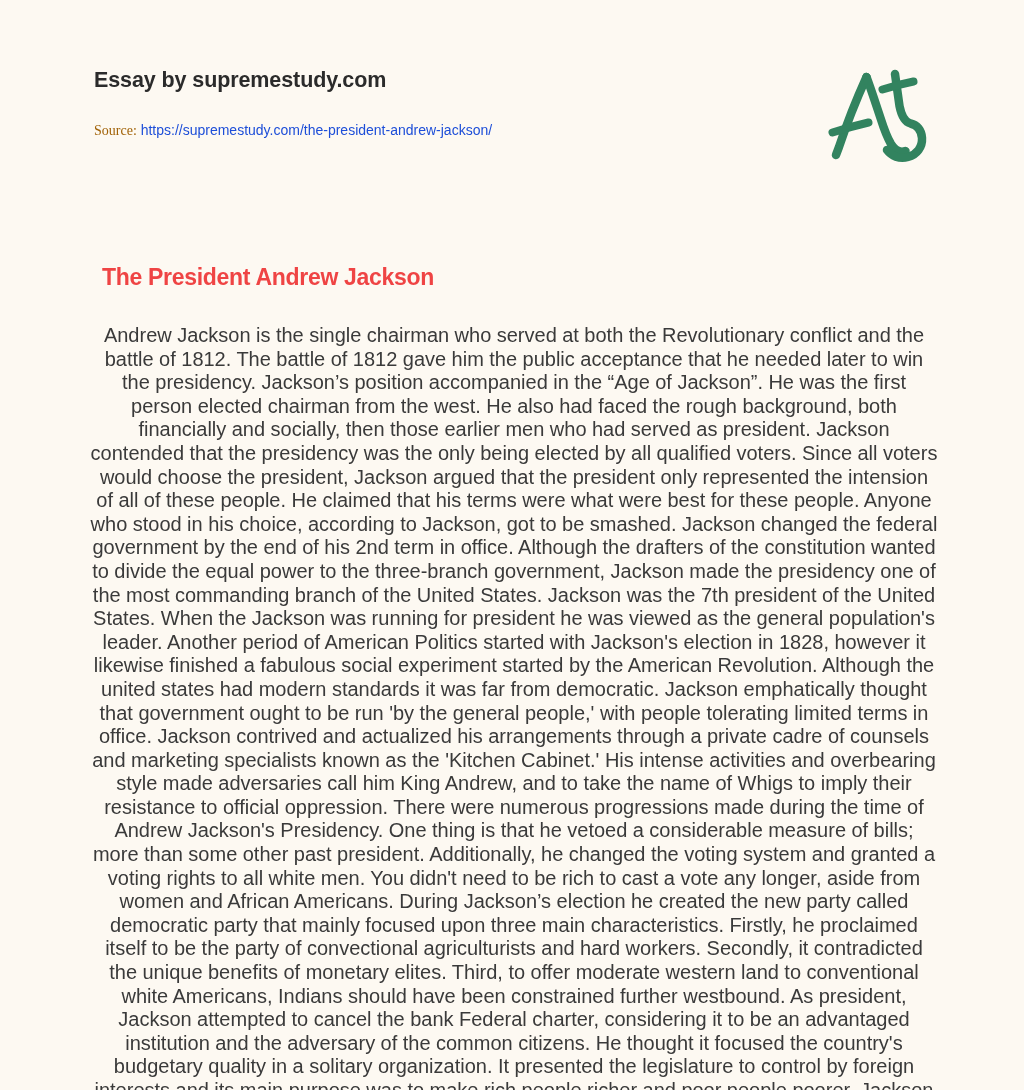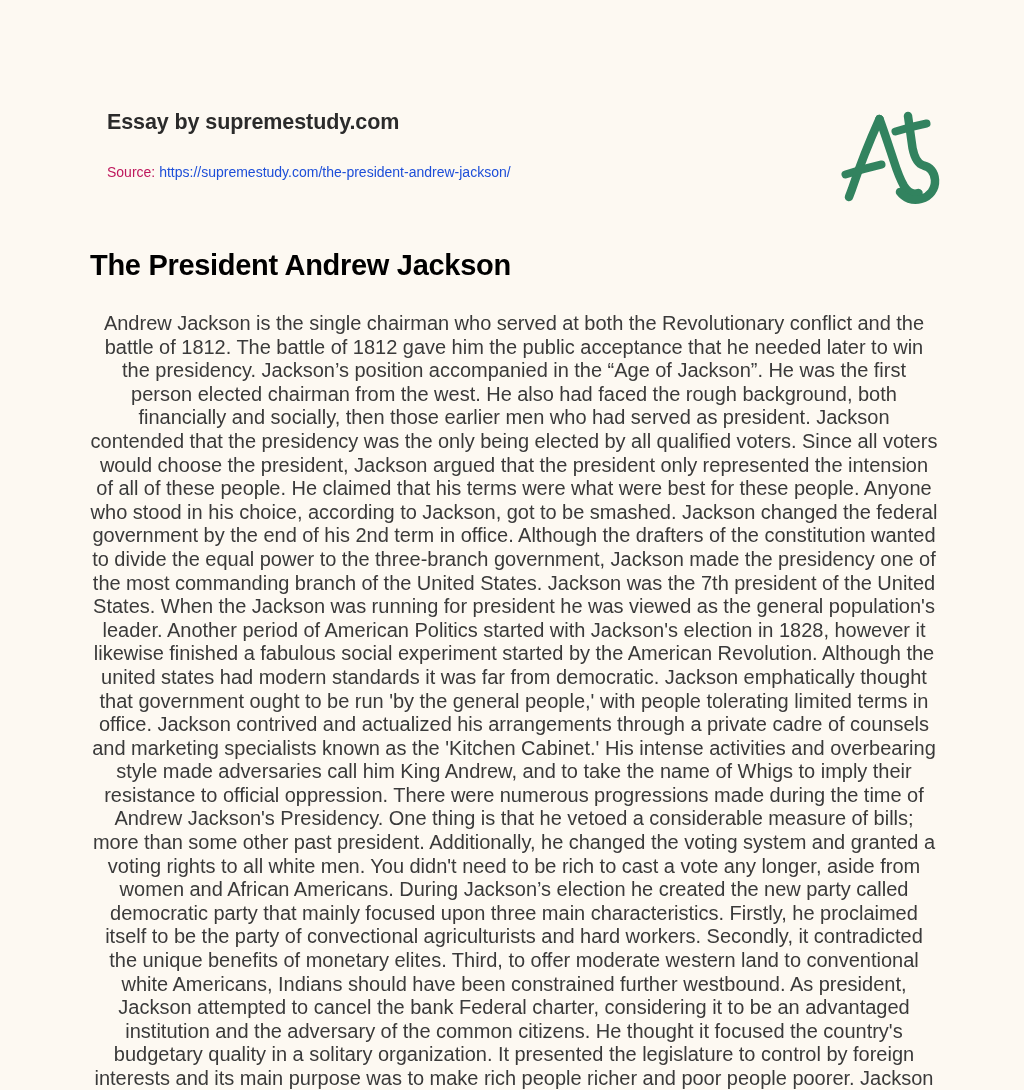--- a/index.html
+++ b/index.html
@@ -21,24 +21,23 @@
     position: relative;
     width: 1024px;
     height: 1090px;
     box-sizing: border-box;
   }
 
   
   .header {
     position: absolute;
     top: 0;
-    left: 17px;
+    left: 4px;
     width: 866px;
     height: 200px;
-    margin-top: 42px;
   }
 
   .essay-by {
     position: absolute;
     left: 90px;
     top: 68px;
     font-size: 21.5px;
     font-weight: bold;
     color: #2b2b2b;
     letter-spacing: -0.1px;
@@ -47,21 +46,22 @@
 
   .source-line {
     position: absolute;
     left: 90px;
     top: 122px;
     font-size: 14px;
     color: #8d8d8d;
     white-space: nowrap;
   }
   .source-label {
-    color: #be185d;
+    color: #a16207;
+    font-family: Liberation Serif, serif;
   }
   .source-url {
     color: #1d4ed8;
     text-decoration: none;
   }
 
   .logo {
     position: absolute;
     left: 806px;
     top: 52px;
@@ -76,25 +76,25 @@
 
   
   .article {
     position: absolute;
     left: 90px;
     top: 248px;
     width: 848px;
   }
 
   .article-title {
-    margin: 0;
+    margin: 12px;
     padding: 0;
-    font-size: 29px;
+    font-size: 23px;
     font-weight: bold;
-    color: #000000;
+    color: #ef4444;
     letter-spacing: -0.3px;
     line-height: 34px;
   }
 
   .article-body {
     margin: 0;
     padding: 0;
     margin-top: 30px;
     font-size: 20px;
     line-height: 23.6px;

